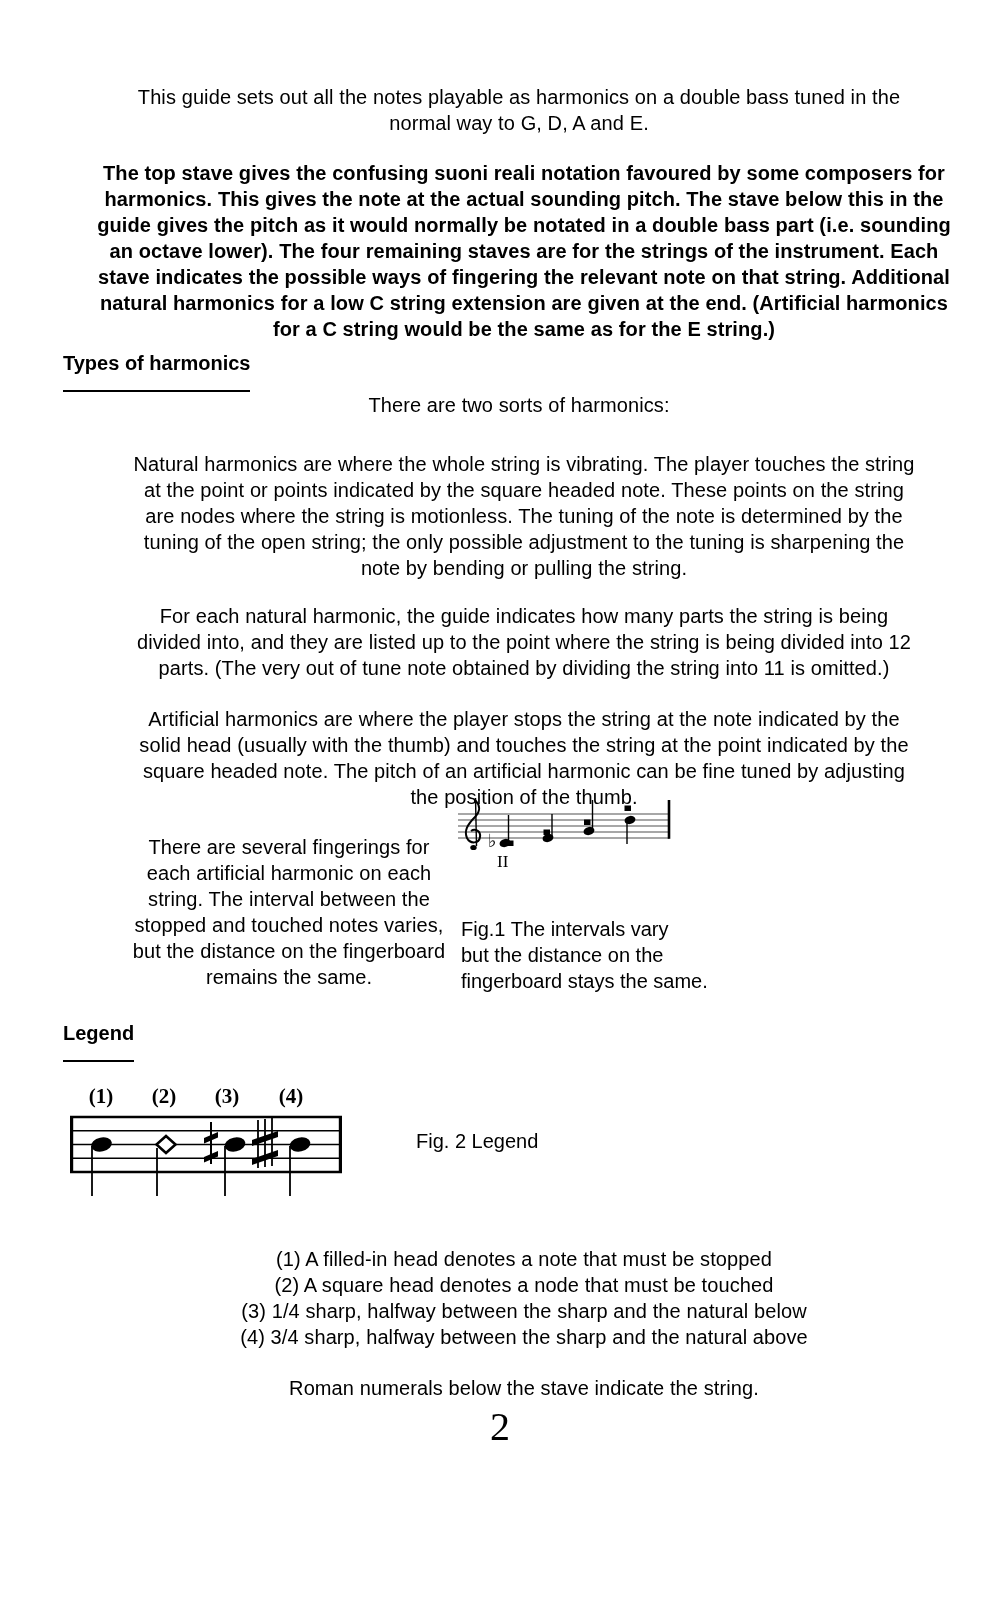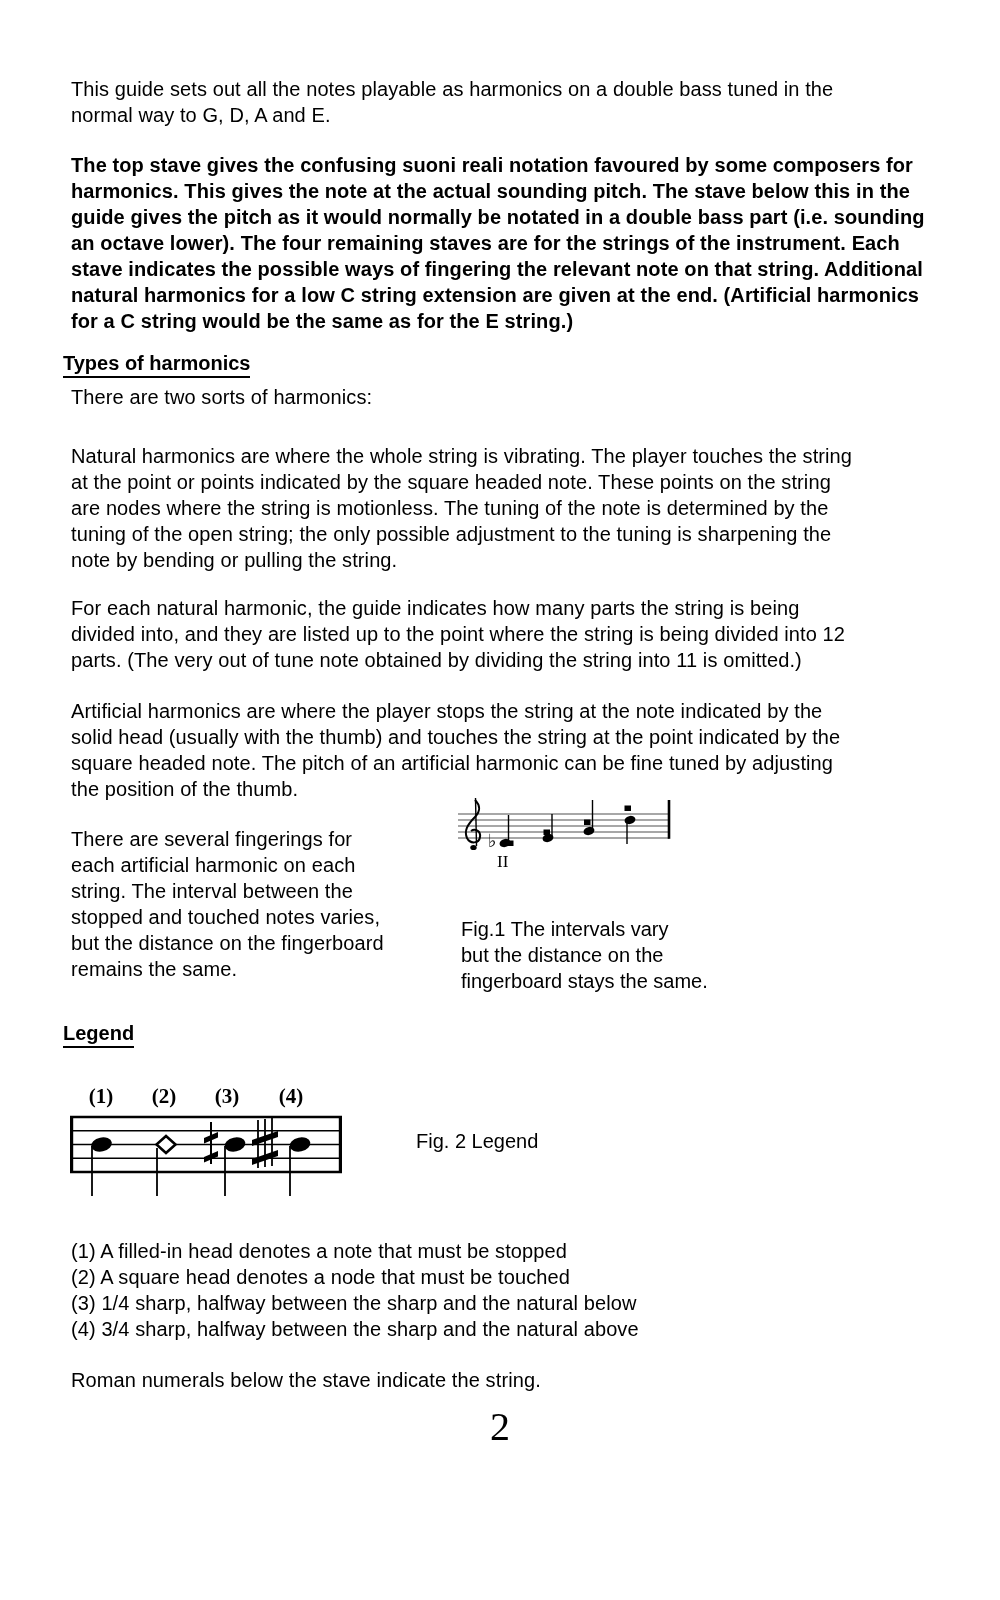--- a/index.html
+++ b/index.html
@@ -6,27 +6,27 @@
   body{
     width:1000px;height:1600px;
     background:#ffffff;color:#000;
     font-family:"Liberation Sans", sans-serif;
     position:relative;
     -webkit-font-smoothing:antialiased;
   }
   .abs{position:absolute;}
   .body-text{
     font-size:20px;line-height:26px;letter-spacing:0.1px;
-    white-space:pre-line;margin:8px;
+    white-space:pre-line;margin:16px;text-align:center;
   }
   .i{}
   .heading{
     font-size:20px;line-height:26px;font-weight:bold;margin:0;
   }
-  .heading .u{border-bottom:2.2px solid #000;padding-bottom:2px;display:inline-block;line-height:22px;text-align:right;}
+  .heading .u{border-bottom:2.2px solid #000;padding-bottom:16px;display:inline-block;line-height:22px;text-align:right;}
   .caption{font-size:20px;line-height:26px;margin:0;white-space:pre-line;}
   .roman-numeral{font-size:17px;font-family:"Liberation Serif", serif;}
   .fig2-label{
     font-family:"Liberation Serif", serif;font-weight:bold;font-size:21px;
     transform:translateX(-50%);display:inline-block;
   }
   .page-number{
     width:1000px;text-align:center;
     font-family:"Liberation Serif", serif;font-size:40px;
   }

